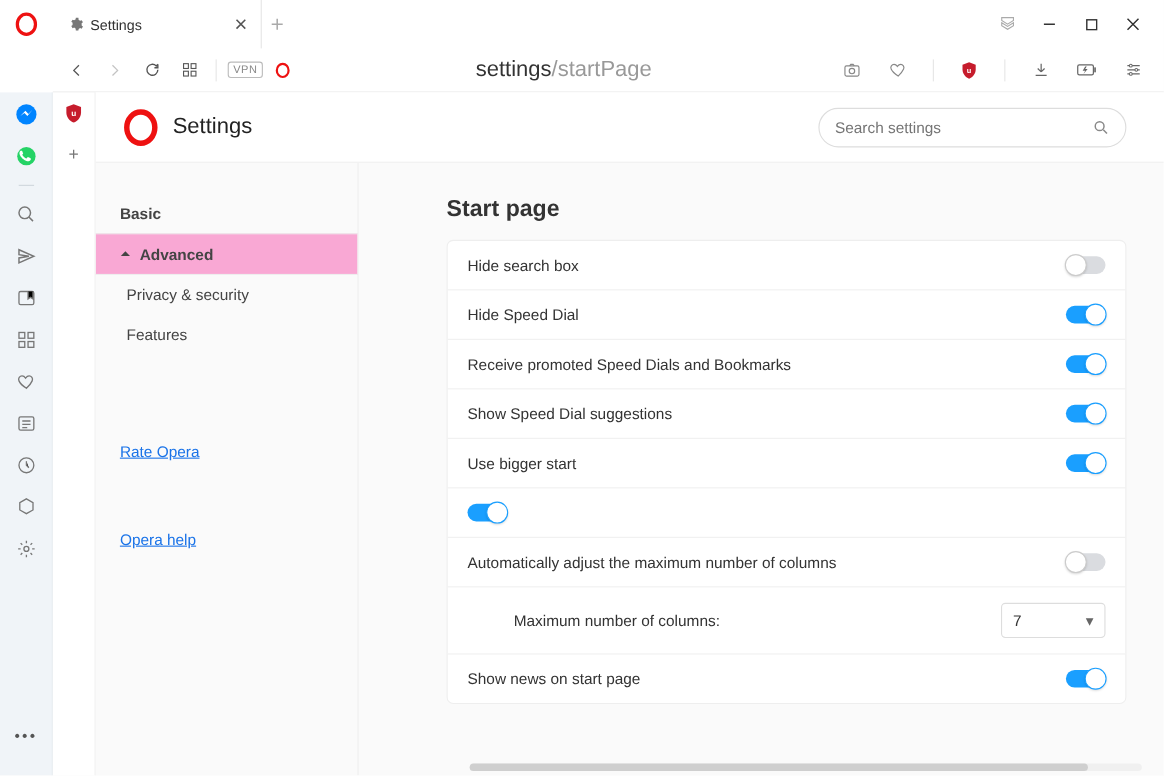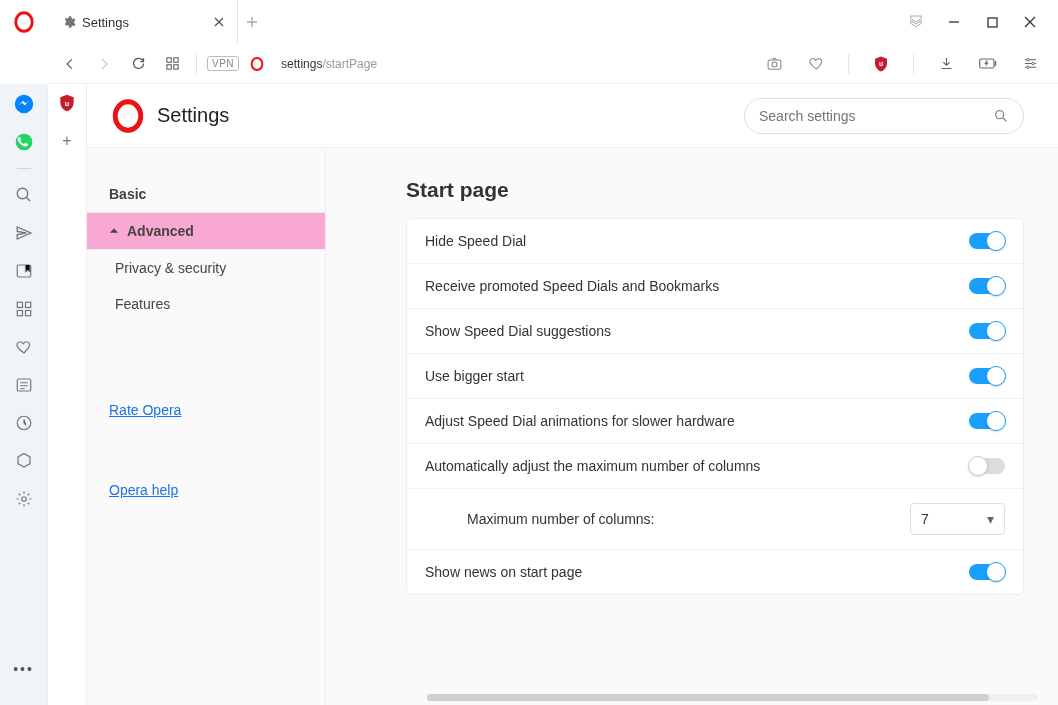--- a/index.html
+++ b/index.html
@@ -15,21 +15,21 @@
 .new-tab { width: 28px; display: flex; align-items: center; justify-content: center; color: #999; }
 .titlebar-spacer { flex: 1; }
 .win-controls { display: flex; align-items: center; gap: 18px; padding-right: 18px; }
 .win-controls > div { width: 20px; height: 20px; display: flex; align-items: center; justify-content: center; color: #444; }
 
 
 .toolbar { height: 40px; display: flex; align-items: center; padding: 0 8px; border-bottom: 1px solid #eee; gap: 6px; margin-left: 48px; }
 .tb-btn { width: 28px; height: 28px; display: flex; align-items: center; justify-content: center; color: #555; }
 .tb-sep { width: 1px; height: 20px; background: #e5e5e5; margin: 0 4px; }
 .vpn-badge { font-size: 10px; border: 1px solid #bbb; border-radius: 3px; padding: 1px 4px; color: #888; letter-spacing: 0.5px; }
-.url { font-size: 12px; color: #333; margin-left: 10px; flex: 1; }
+.url { font-size: 20px; color: #333; flex: 1; text-align: center; }
 .url .muted { color: #999; }
 .tb-right { display: flex; align-items: center; gap: 14px; padding-right: 6px; }
 
 
 .body-row { display: flex; height: calc(705px - 84px); }
 
 
 .rail { width: 48px; background: #f0f4f8; display: flex; flex-direction: column; align-items: center; padding-top: 8px; gap: 14px; border-right: 1px solid #e9edf1; height: 100%;}
 .rail-item { width: 24px; height: 24px; display: flex; align-items: center; justify-content: center; color: #777; }
 .rail-divider { width: 14px; height: 1px; background: #cfd6dc; }
@@ -333,37 +333,40 @@
         <div class="nav-item sub">Features</div>
         <div class="nav-gap"></div>
         <div class="nav-link"><a>Rate Opera</a></div>
         <div class="nav-link"><a>Opera help</a></div>
       </div>
 
       <div class="content">
         <div class="section-title">Start page</div>
         <div class="card">
           <div class="row">
+            <span class="label">Hide search box</span>
+            <div class="toggle"></div>
+          </div>
+          <div class="row">
             <span class="label">Hide Speed Dial</span>
             <div class="toggle on"></div>
           </div>
           <div class="row">
             <span class="label">Receive promoted Speed Dials and Bookmarks</span>
             <div class="toggle on"></div>
           </div>
           <div class="row">
             <span class="label">Show Speed Dial suggestions</span>
             <div class="toggle on"></div>
           </div>
           <div class="row">
             <span class="label">Use bigger start</span>
             <div class="toggle on"></div>
           </div>
           <div class="row">
-            <span class="label">Adjust Speed Dial animations for slower hardware</span>
             <div class="toggle on"></div>
           </div>
           <div class="row">
             <span class="label">Automatically adjust the maximum number of columns</span>
             <div class="toggle"></div>
           </div>
           <div class="row sub">
             <span class="label">Maximum number of columns:</span>
             <div class="select">
               <span>7</span>

